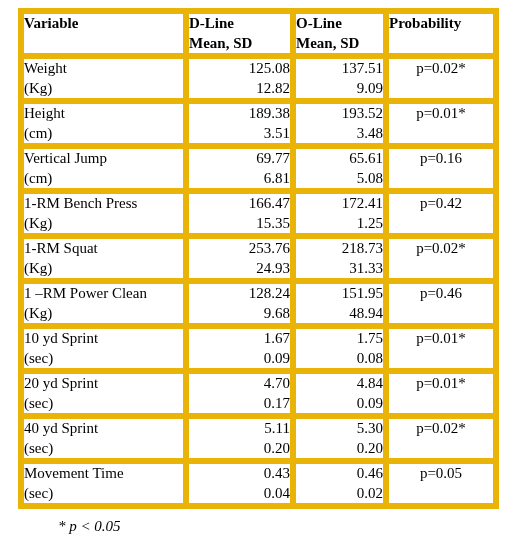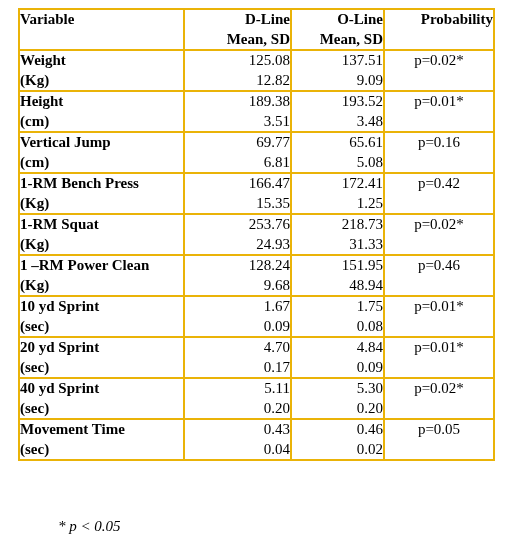--- a/index.html
+++ b/index.html
@@ -30,46 +30,46 @@
     background: #ffffff;
   }
 
   table.stats col.c-variable { width: 165px; }
   table.stats col.c-dline    { width: 107px; }
   table.stats col.c-oline    { width: 93px; }
   table.stats col.c-prob     { width: 110px; }
 
   table.stats td,
   table.stats th {
-    border: 2px solid #eab308;
+    border: 6px solid #eab308;
     padding: 0;
     vertical-align: top;
     font-size: 15px;
     line-height: 19.5px;
     height: 40px;
     box-sizing: border-box;
   }
 
   
   table.stats thead th {
     font-weight: bold;
     height: 41px;
   }
   .hd-variable {
     text-align: left;
     padding: 1px 0 0 8px;
   }
   .hd-center {
-    text-align: right;
+    text-align: left;
     padding: 1px 4px 0 4px;
   }
 
   
   .cell-variable {
-    font-weight: bold;
+    font-weight: normal;
     text-align: left;
     padding: 1px 2px 0 8px;
     white-space: nowrap;
     margin-top: 8px;
   }
   .cell-num {
     text-align: right;
     padding: 1px 8px 0 4px;
     white-space: nowrap;
   }

